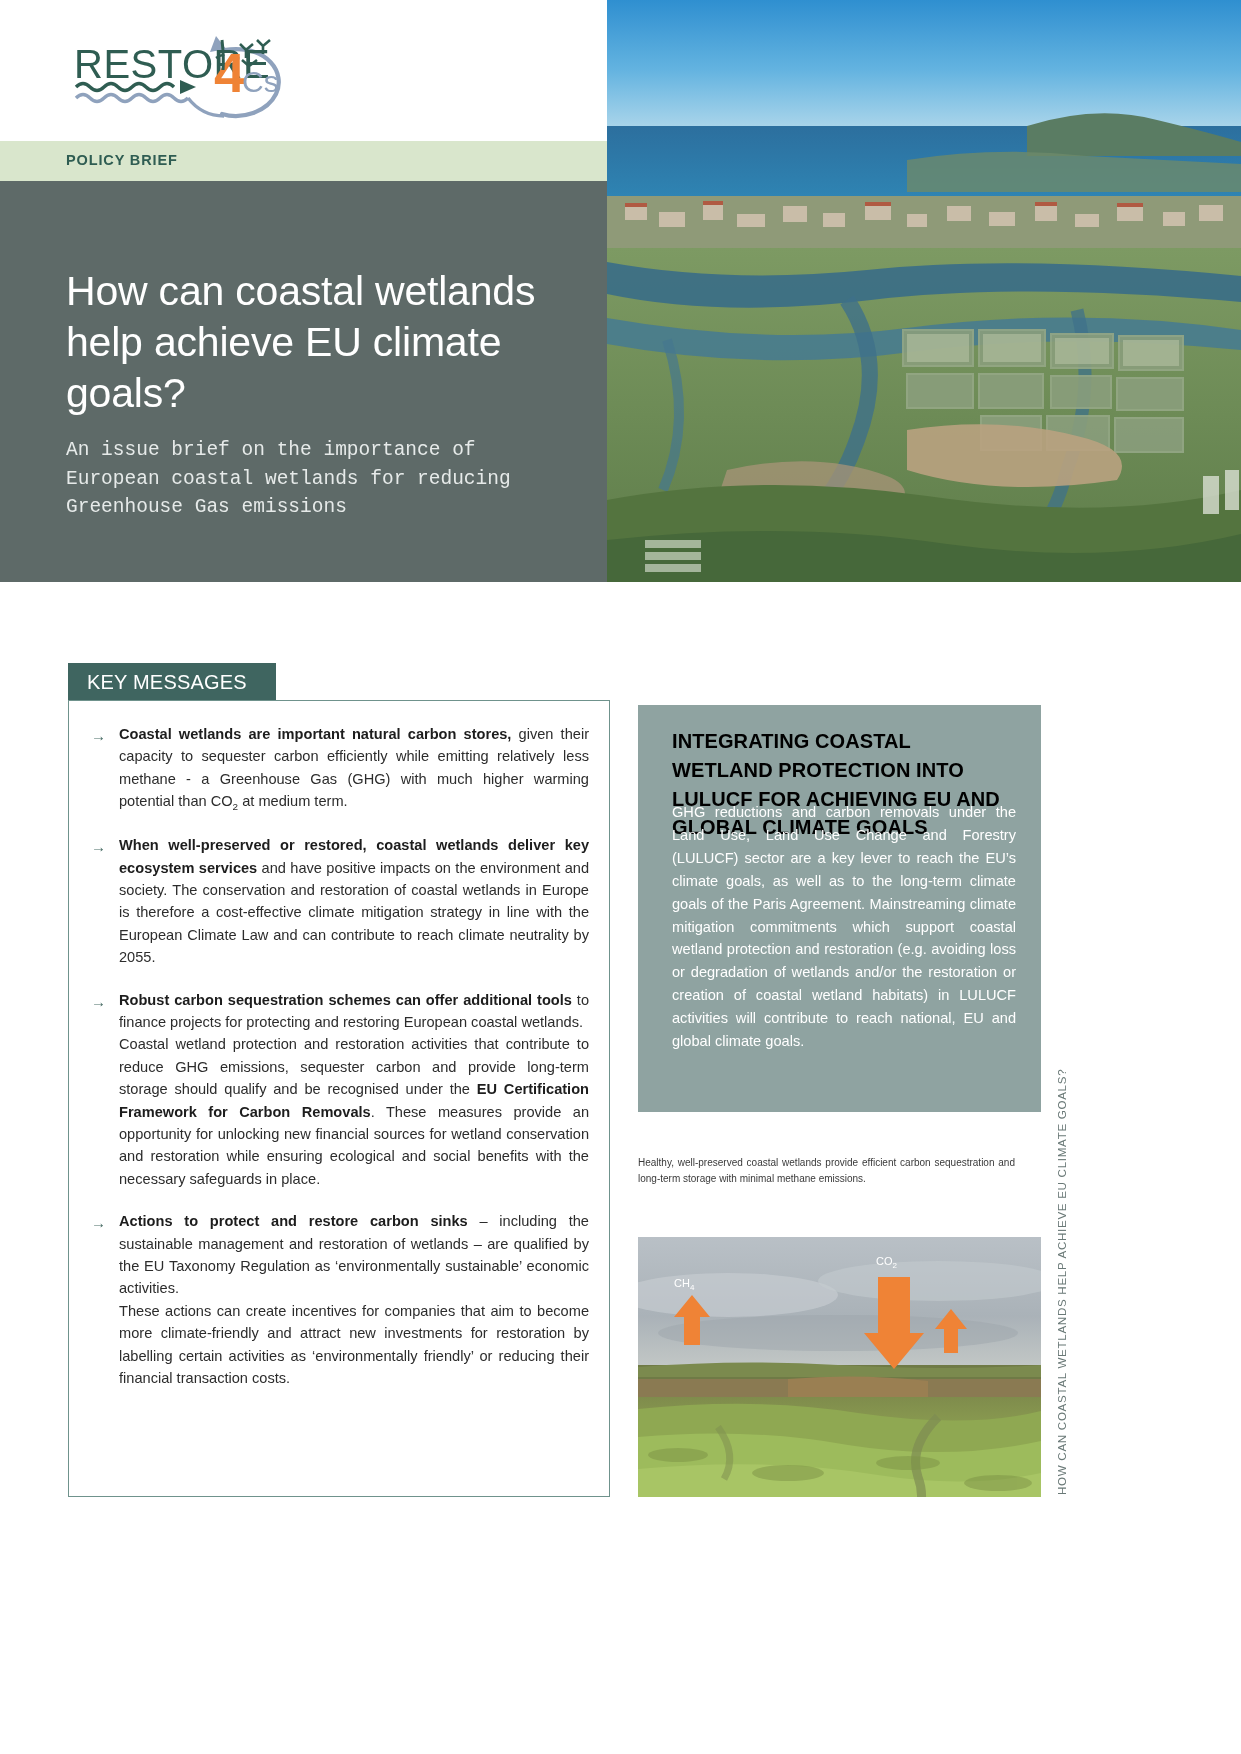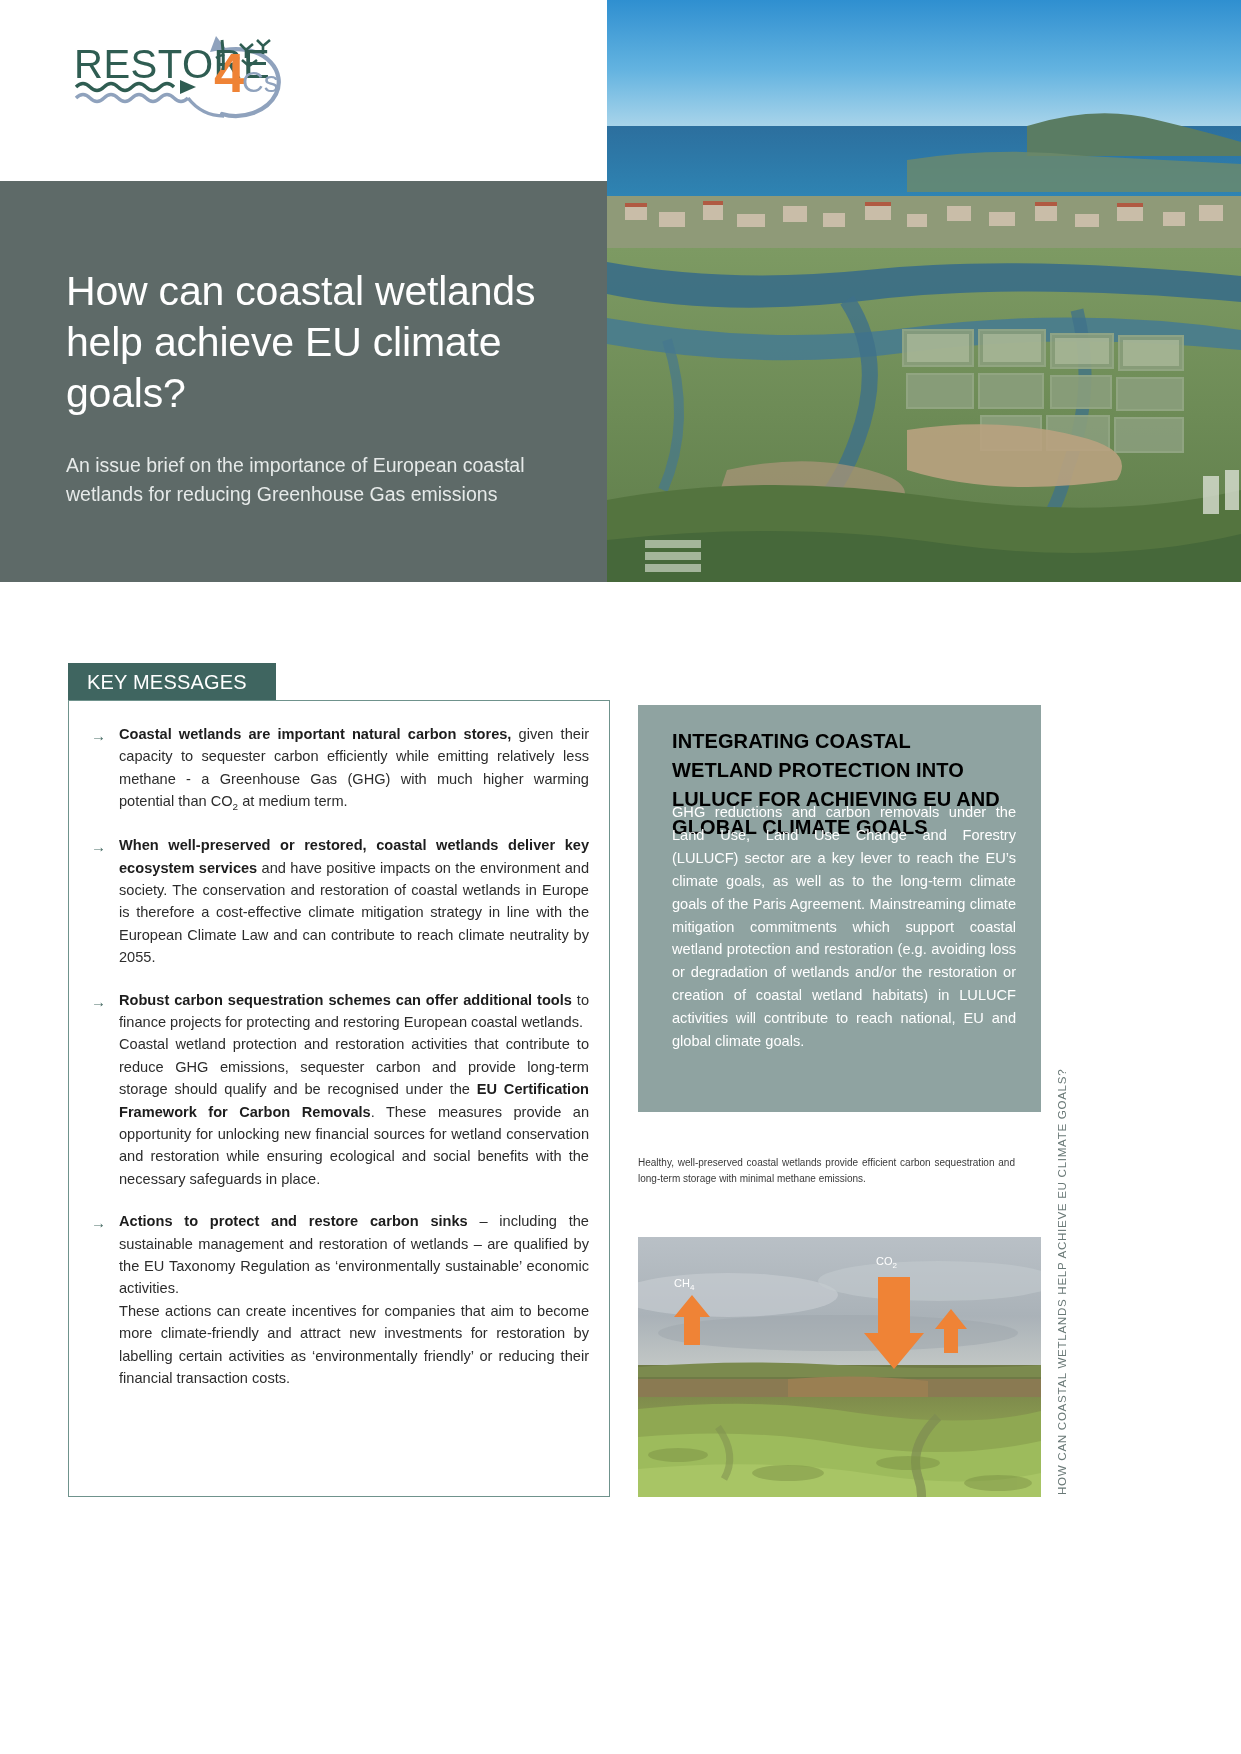--- a/index.html
+++ b/index.html
@@ -18,22 +18,22 @@
 
   .policy-band { position:absolute; left:0; top:141px; width:607px; height:40px;
      background:#d9e6cc; }
   .policy-band span { position:absolute; left:66px; top:11px;
      font-size:14.5px; font-weight:bold; letter-spacing:.06em; color:#2f5d52; }
 
   .hero-left { position:absolute; left:0; top:181px; width:607px; height:401px;
      background:#5e6a68; }
   .hero-title { position:absolute; left:66px; top:85px; width:500px;
      color:#fff; font-size:41px; font-weight:300; line-height:1.24; letter-spacing:-0.2px; }
-  .hero-sub { position:absolute; left:66px; top:270px; width:470px;
-     color:#e6eae9; font-size:19.5px; font-weight:300; line-height:1.47; }
+  .hero-sub { position:absolute; left:66px; top:255px; width:470px;
+     color:#e6eae9; font-size:19.5px; font-weight:300; line-height:1.47;font-family:Liberation Mono, monospace; }
 
   
   .hero-photo { position:absolute; left:607px; top:0; width:634px; height:582px; overflow:hidden; }
 
   
   .key-banner { position:absolute; left:68px; top:663px; width:208px; height:38px;
      background:#3f6560; }
   .key-banner span { position:absolute; left:19px; top:8px; color:#fff;
      font-size:20px; font-weight:400; letter-spacing:.2px;text-align:center; }
 
@@ -95,20 +95,23 @@
 
         <path d="M158 10 q2 18 1 30" stroke="#2f5d52" stroke-width="3" fill="none"></path>
         <path d="M152 28 q6 -4 8 -2" stroke="#2f5d52" stroke-width="2.6" fill="none"></path>
         <path d="M176 14 l6 6 l7 -6 M182 20 l0 8" stroke="#2f5d52" stroke-width="2.6" fill="none"></path>
         <path d="M193 10 l6 6 l7 -6 M199 16 l0 8" stroke="#2f5d52" stroke-width="2.6" fill="none"></path>
         <path d="M178 30 l7 6 l8 -6 M185 36 l0 7" stroke="#2f5d52" stroke-width="2.6" fill="none"></path>
       </svg>
     </div>
   </div>
 
+  <div class="policy-band">
+    <span>POLICY BRIEF</span>
+  </div>
 
   <div class="hero-left">
     <div class="hero-title">How can coastal wetlands help achieve EU climate goals?</div>
     <div class="hero-sub">An issue brief on the importance of European coastal wetlands for reducing Greenhouse Gas emissions</div>
   </div>
 
   <div class="hero-photo">
     <svg width="634" height="582" viewBox="0 0 634 582" preserveAspectRatio="none">
       <defs>
         <linearGradient id="sky" x1="0" y1="0" x2="0" y2="1">

